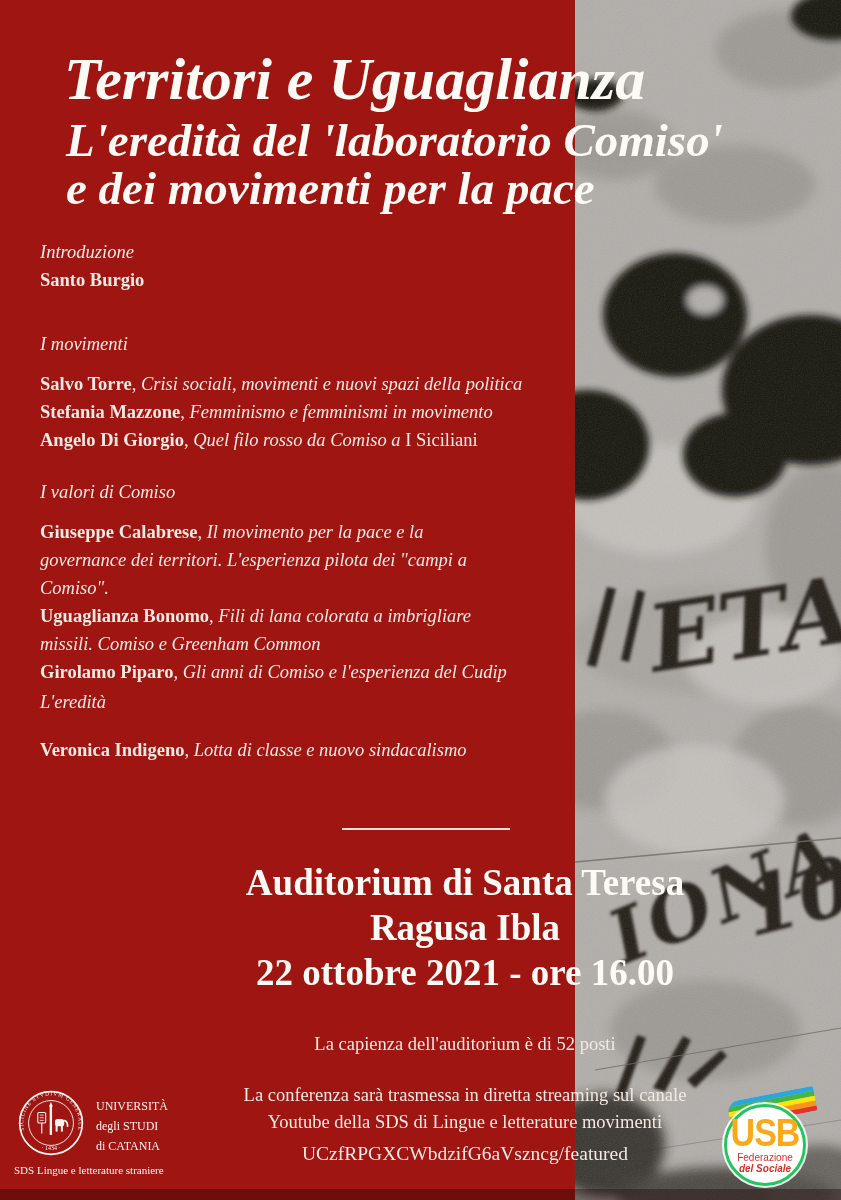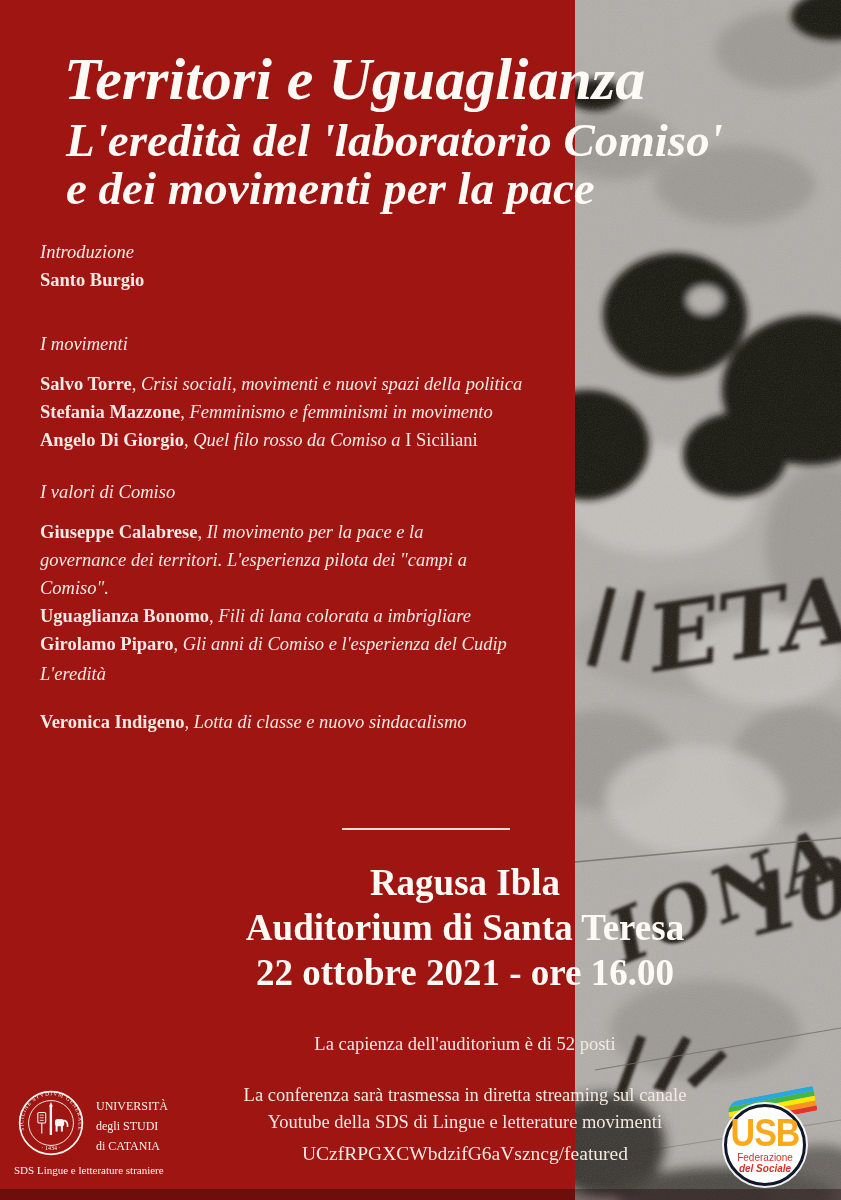--- a/index.html
+++ b/index.html
@@ -49,21 +49,21 @@
   .usb{position:absolute;left:700px;top:1080px;width:130px;height:118px;z-index:5;}
   .usb-rainbow{position:absolute;left:28px;top:14px;width:88px;height:25px;
                transform:rotate(-11deg);border-radius:12px 2px 2px 12px;overflow:hidden;z-index:1;}
   .usb-rainbow div{height:5px;}
   .usb-rainbow div:nth-child(1){background:#2ba7de;}
   .usb-rainbow div:nth-child(2){background:#41b649;}
   .usb-rainbow div:nth-child(3){background:#ffe600;}
   .usb-rainbow div:nth-child(4){background:#f7941d;}
   .usb-rainbow div:nth-child(5){background:#e6332a;}
   .usb-circle{position:absolute;left:24px;top:24px;width:76px;height:76px;border-radius:50%;
-              background:#fff;border:3px solid #0f172a;box-shadow:0 0 0 2px rgba(255,255,255,.9);
+              background:#fff;border:3px solid #22c55e;box-shadow:0 0 0 2px rgba(255,255,255,.9);
               text-align:center;z-index:2;font-family:"Liberation Sans","DejaVu Sans",sans-serif;}
   .usb-acronym{margin-top:9px;font-size:34px;font-weight:bold;letter-spacing:-1px;
                color:#f9a91a;line-height:34px;transform:scaleY(1.12);}
   .usb-sub1{font-size:10px;color:#d93025;line-height:11px;margin-top:2px;}
   .usb-sub2{font-size:10px;color:#d93025;font-weight:bold;font-style:italic;line-height:11px;}
 </style>
 </head>
 <body>
 
 <div class="poster">
@@ -162,35 +162,35 @@
     <section class="sec-movimenti">
       <p class="sec-heading">I movimenti</p>
       <p class="speaker"><span class="spk-name">Salvo Torre</span><span>, </span><span class="spk-talk">Crisi sociali, movimenti e nuovi spazi della politica</span></p>
       <p class="speaker"><span class="spk-name">Stefania Mazzone</span><span>, </span><span class="spk-talk">Femminismo e femminismi in movimento</span></p>
       <p class="speaker"><span class="spk-name">Angelo Di Giorgio</span><span>, </span><span class="spk-talk">Quel filo rosso da Comiso a</span><span> I Siciliani</span></p>
     </section>
 
     <section class="sec-valori">
       <p class="sec-heading">I valori di Comiso</p>
       <p class="speaker"><span class="spk-name">Giuseppe Calabrese</span><span>, </span><span class="spk-talk">Il movimento per la pace e la</span><span class="spk-line">governance dei territori. L'esperienza pilota dei "campi a</span><span class="spk-line">Comiso".</span></p>
-      <p class="speaker"><span class="spk-name">Uguaglianza Bonomo</span><span>, </span><span class="spk-talk">Fili di lana colorata a imbrigliare</span></p>
+      <p class="speaker"><span class="spk-name">Uguaglianza Bonomo</span><span>, </span><span class="spk-talk">Fili di lana colorata a imbrigliare</span><span class="spk-line">missili. Comiso e Greenham Common</span></p>
       <p class="speaker"><span class="spk-name">Girolamo Piparo</span><span>, </span><span class="spk-talk">Gli anni di Comiso e l'esperienza del Cudip</span></p>
     </section>
 
     <section class="sec-eredita">
       <p class="sec-heading">L'eredità</p>
       <p class="speaker"><span class="spk-name">Veronica Indigeno</span><span>, </span><span class="spk-talk">Lotta di classe e nuovo sindacalismo</span></p>
     </section>
 
   </main>
 
   <div class="divider"></div>
   <div class="venue">
+    <p>Auditorium di Santa Teresa</p>
     <p>Ragusa Ibla</p>
-    <p>Auditorium di Santa Teresa</p>
     <p>22 ottobre 2021 - ore 16.00</p>
   </div>
 
   <div class="notes note-capacity" style="top:1034px;">
     <p>La capienza dell'auditorium è di 52 posti</p>
   </div>
   <div class="notes note-streaming" style="top:1082px;">
     <p>La conferenza sarà trasmessa in diretta streaming sul canale</p>
     <p>Youtube della SDS di Lingue e letterature movimenti</p>
   </div>

